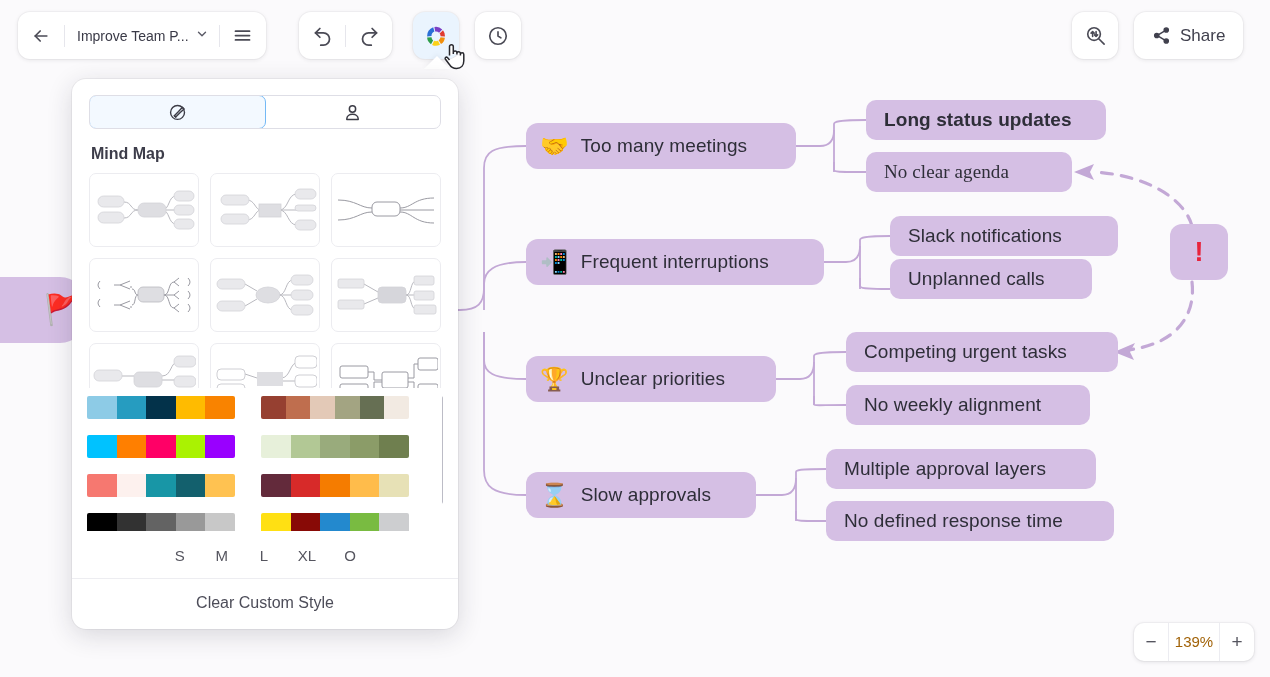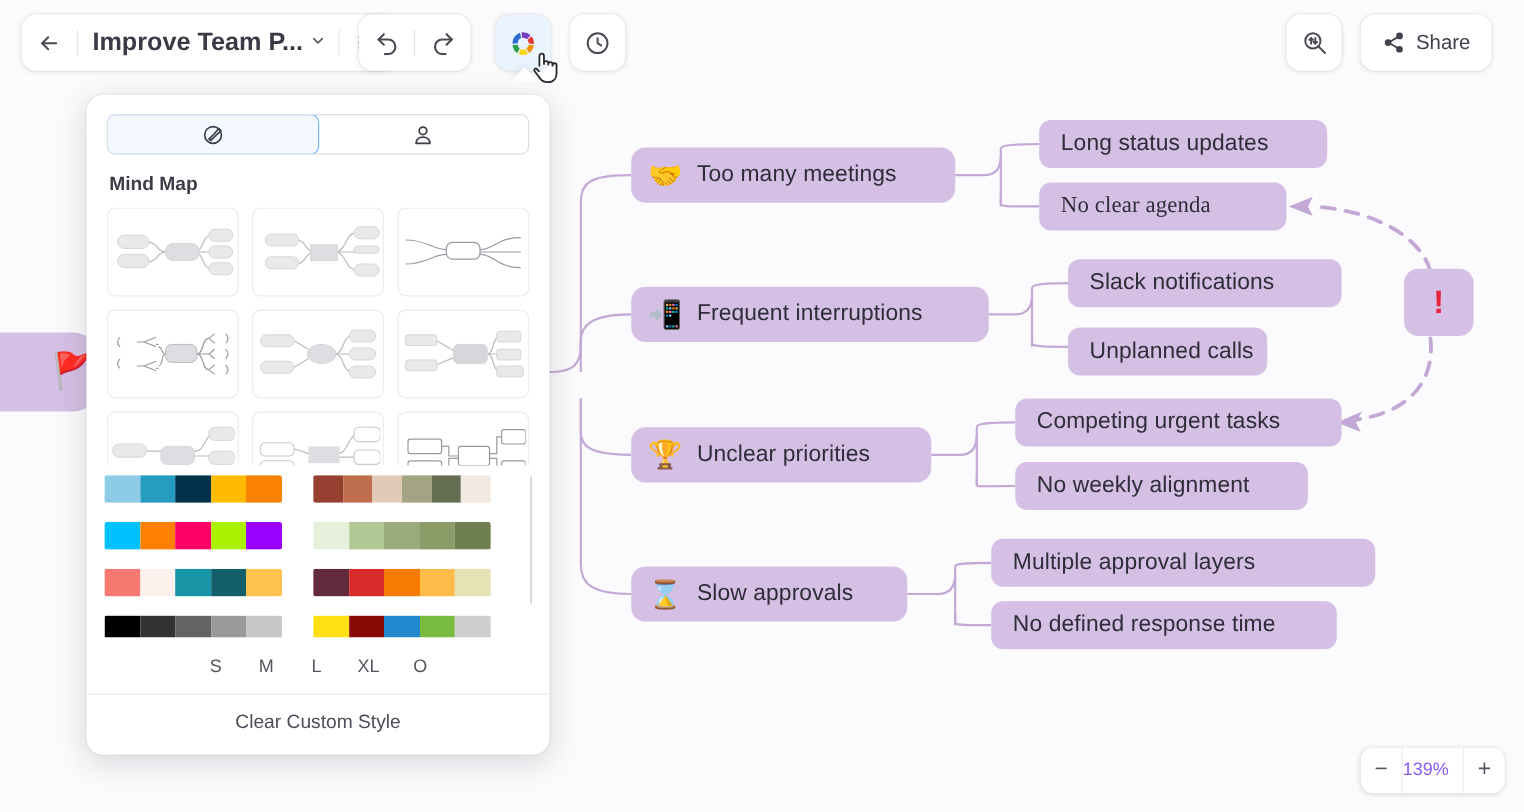--- a/index.html
+++ b/index.html
@@ -46,21 +46,21 @@
     box-shadow: 0 1px 4px rgba(25,25,40,.10), 0 0 0 1px rgba(20,20,40,.03);
     display: flex; align-items: center;
   }
   .bar-btn {
     height: 46px; min-width: 46px;
     display: flex; align-items: center; justify-content: center;
     color: #4a4a55; cursor: pointer; border-radius: 10px;
   }
   .divider-v { width: 1px; height: 22px; background: #e6e6ec; }
   .doc-title {
-    font-size: 21px; font-weight: 700; color: #3a3a47;
+    font-size: 14px; font-weight: 400; color: #3a3a47;
     padding: 0 6px 0 12px; white-space: nowrap; cursor: pointer;
   }
   .chev { color:#5a5a66; font-size: 13px; padding-right: 10px; cursor:pointer; }
 
   #titlebar { left: 18px; top: 12px; height: 47px; }
   #undoredo { left: 299px; top: 12px; height: 47px; }
   #palettebtn {
     left: 413px; top: 12px; height: 47px; width: 46px;
     background: #eaf4fe; justify-content: center;
   }
@@ -71,21 +71,21 @@
 
   
   #zoomctl {
     position: absolute; right: 16px; bottom: 16px;
     background: #fff; border-radius: 10px; height: 38px;
     box-shadow: 0 1px 4px rgba(25,25,40,.12), 0 0 0 1px rgba(20,20,40,.03);
     display: flex; align-items: center;
   }
   #zoomctl .zbtn { width: 34px; height: 38px; display:flex; align-items:center;
                    justify-content:center; font-size: 19px; color: #55555f; cursor:pointer; }
-  #zoomctl .zval { font-size: 15px; color: #8b5cf6; min-width: 52px; text-align:left;
+  #zoomctl .zval { font-size: 15px; color: #a16207; min-width: 52px; text-align:center;
                    border-left: 1px solid #ececf1; border-right: 1px solid #ececf1; line-height: 38px; }
 
   
   #panel {
     position: absolute; left: 72px; top: 79px; width: 386px; height: 550px;
     background: #fff; border-radius: 14px;
     box-shadow: 0 6px 26px rgba(30,30,50,.16), 0 0 0 1px rgba(20,20,40,.05);
     overflow: hidden;
   }
   #panel-pointer {
@@ -181,39 +181,39 @@
     </div>
     <div class="node branch" style="left:526px; top:356px; width:250px;">
       <span class="emoji">🏆</span>
       <span>Unclear priorities</span>
     </div>
     <div class="node branch" style="left:526px; top:472px; width:230px;">
       <span class="emoji">⌛</span>
       <span>Slow approvals</span>
     </div>
 
-    <div class="node leaf" style="left:866px; top:100px; width:240px;">
+    <div class="node leaf" style="left:866px; top:100px; width:240px;font-weight:bold;">
       <span>Long status updates</span>
     </div>
     <div class="node leaf" style="left:866px; top:152px; width:206px;font-family:Liberation Serif, serif;">
       <span>No clear agenda</span>
     </div>
     <div class="node leaf" style="left:890px; top:216px; width:228px;">
       <span>Slack notifications</span>
     </div>
-    <div class="node leaf" style="left:890px; top:273px; width:166px;">
+    <div class="node leaf" style="left:890px; top:259px; width:202px;">
       <span>Unplanned calls</span>
     </div>
     <div class="node leaf" style="left:846px; top:332px; width:272px;">
       <span>Competing urgent tasks</span>
     </div>
     <div class="node leaf" style="left:846px; top:385px; width:244px;">
       <span>No weekly alignment</span>
     </div>
-    <div class="node leaf" style="left:826px; top:449px; width:320px;">
+    <div class="node leaf" style="left:826px; top:449px; width:270px;">
       <span>Multiple approval layers</span>
     </div>
     <div class="node leaf" style="left:826px; top:501px; width:288px;">
       <span>No defined response time</span>
     </div>
 
     <div class="node alert" style="left:1170px; top:224px;">
       <span>!</span>
     </div>
   </div>

